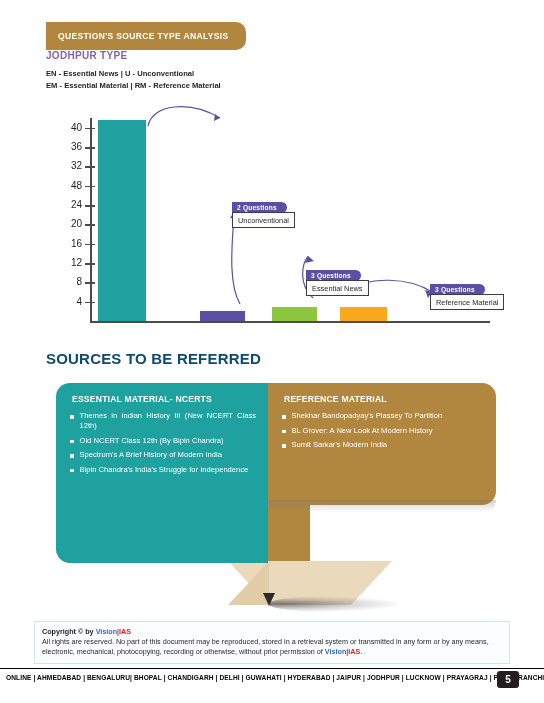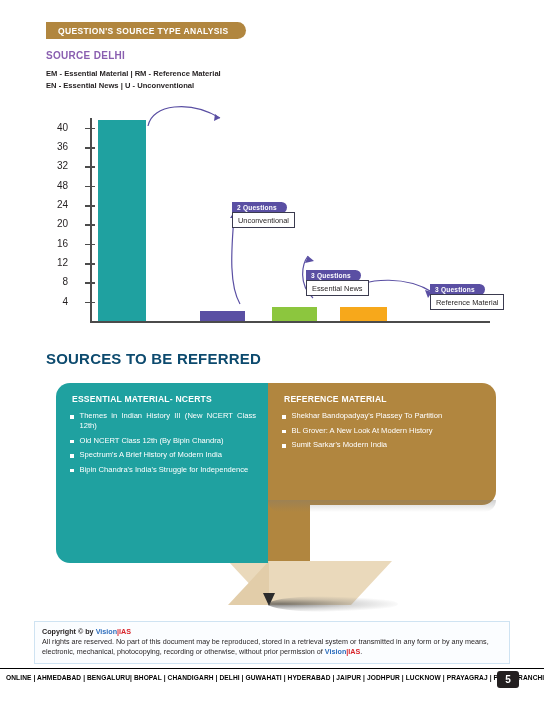--- a/index.html
+++ b/index.html
@@ -9,21 +9,21 @@
     font-family:"Liberation Sans", sans-serif;
     position:relative;
     overflow:hidden;
     color:#231f20;
   }
   .page{position:absolute;inset:0;}
 
   
   .ribbon{
     position:absolute;left:46px;top:22px;
-    height:17px;padding:0 18px 0 12px;
+    height:28px;padding:0 18px 0 12px;
     background:#b1863f;
     border-radius:0 10px 10px 0;
     display:flex;align-items:center;
   }
   .ribbon-text{
     color:#ffffff;font-size:8.5px;font-weight:bold;
     letter-spacing:.35px;white-space:nowrap;
   }
 
   .source-type{
@@ -40,21 +40,21 @@
   .y-axis{
     position:absolute;left:50px;top:10px;width:2px;height:205px;
     background:#4b4b4b;
   }
   .x-axis{
     position:absolute;left:50px;top:213px;width:400px;height:1.6px;
     background:#4b4b4b;
   }
   .tick{position:absolute;left:45px;width:10px;height:1.6px;background:#4b4b4b;}
   .ylab{
-    position:absolute;right:16px;width:42px;text-align:right;
+    position:absolute;right:2px;width:42px;text-align:right;
     font-size:10px;color:#231f20;transform:translateY(-6px);
   }
   .ylab-wrap{position:absolute;left:0;width:44px;}
   .bar{position:absolute;bottom:12px;}
   .chart-inner{position:absolute;left:0;top:0;width:470px;height:225px;}
 
   
   .callout{position:absolute;}
   .callout-top{
     background:#5a4fa3;color:#ffffff;
@@ -171,25 +171,25 @@
 </style>
 </head>
 <body>
 
 <div class="page">
 
   <div class="ribbon">
     <span class="ribbon-text">QUESTION'S SOURCE TYPE ANALYSIS</span>
   </div>
 
-  <div class="source-type">SOURCE DELHI</div>
+  <div class="source-type">JODHPUR TYPE</div>
 
   <div class="legend">
+    <div>EN - Essential News | U - Unconventional</div>
     <div>EM - Essential Material | RM - Reference Material</div>
-    <div>EN - Essential News | U - Unconventional</div>
   </div>
 
   <div class="chart">
     <div class="chart-inner" id="chart-inner">
       <div class="y-axis"></div>
       <div class="x-axis"></div>
       <div id="yticks">
           <div class="tick" style="top: 193.667px;"></div>
           <div class="ylab-wrap" style="top: 193.667px;">
             <div class="ylab">4</div>

